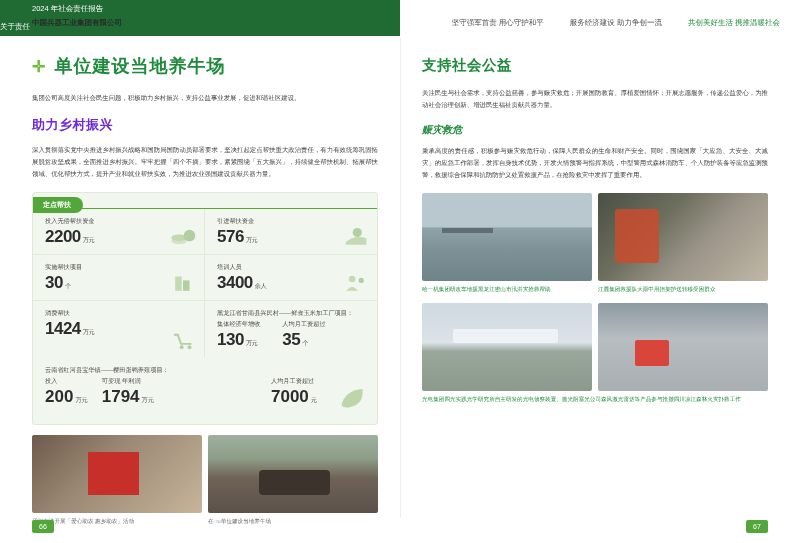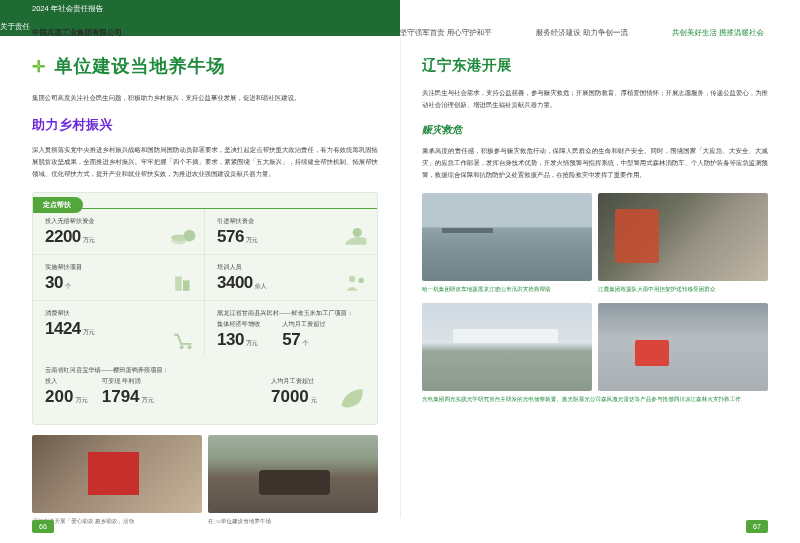--- a/index.html
+++ b/index.html
@@ -27,26 +27,26 @@
     color:#ffffff; font-size:7.5px; line-height:18px;
     padding-left:32px;
   }
   .topbar .tb-right {
     width:400px; height:18px; background:#1f6b33;
     color:#ffffff; font-size:7.5px; line-height:18px;
     text-align:left;
   }
   .subbar {
     position:absolute; top:18px; left:0; width:800px; height:20px;
-    display:flex; align-items:flex-end;
+    display:flex; align-items:flex-start;
     font-size:7.5px; color:#333;
   }
   .subbar .company { padding-left:32px; color:#2b2b2b; font-weight:bold; font-size:7.5px;}
   .subbar .navs {
-    margin-left:auto; display:flex; gap:44px; padding-right:36px;
+    margin-left:auto; display:flex; gap:26px; padding-right:20px;
     color:#4d4d4d; font-size:7.5px;
   }
   .subbar .navs .active { color:#1f8a3b; font-weight:normal; }
 
   
   .col {
     position:relative;
     width:400px; height:543px;
     padding:46px 32px 28px 32px;
   }
@@ -259,21 +259,21 @@
 
         <div class="cellwrap">
           <div class="cell-label">黑龙江省甘南县兴民村——鲜食玉米加工厂项目：</div>
           <div class="sub2">
             <div>
               <div class="cell-label">集体经济年增收</div>
               <div class="cell-value"><span>130</span><span class="unit">万元</span></div>
             </div>
             <div>
               <div class="cell-label">人均月工资超过</div>
-              <div class="cell-value"><span>57</span><span class="unit">个</span></div>
+              <div class="cell-value"><span>35</span><span class="unit">个</span></div>
             </div>
           </div>
         </div>
 
       </div>
 
       <div class="cellwrap" style="padding-top:8px;">
         <div class="cell-label">云南省红河县宝华镇——樱田蛋鸭养殖项目：</div>
         <div class="duo">
           <div>
@@ -304,21 +304,21 @@
         <div class="photo ph-cow"></div>
         <div class="cap">在ား单位建设当地养牛场</div>
       </div>
     </div>
 
     <div class="pg l">66</div>
   </div>
 
   <div class="col right">
 
-    <div class="h1-right">辽宁东港开展</div>
+    <div class="h1-right">支持社会公益</div>
 
     <p class="para">关注民生与社会需求，支持公益慈善，参与赈灾救危；开展国防教育、厚植爱国情怀；开展志愿服务，传递公益爱心，为推动社会治理创新、增进民生福祉贡献兵器力量。</p>
 
     <div class="h3">赈灾救危</div>
 
     <p class="para">秉承高度的责任感，积极参与赈灾救危行动，保障人民群众的生命和财产安全。同时，围绕国家「大应急、大安全、大减灾」的应急工作部署，发挥自身技术优势，开发火情预警与指挥系统，中型警用式森林消防车、个人防护装备等应急监测预警，救援综合保障和抗防防护义处置救援产品，在抢险救灾中发挥了重要作用。</p>
 
     <div class="photos-r">
       <div>
         <div class="photo-r ph-flood"></div>

